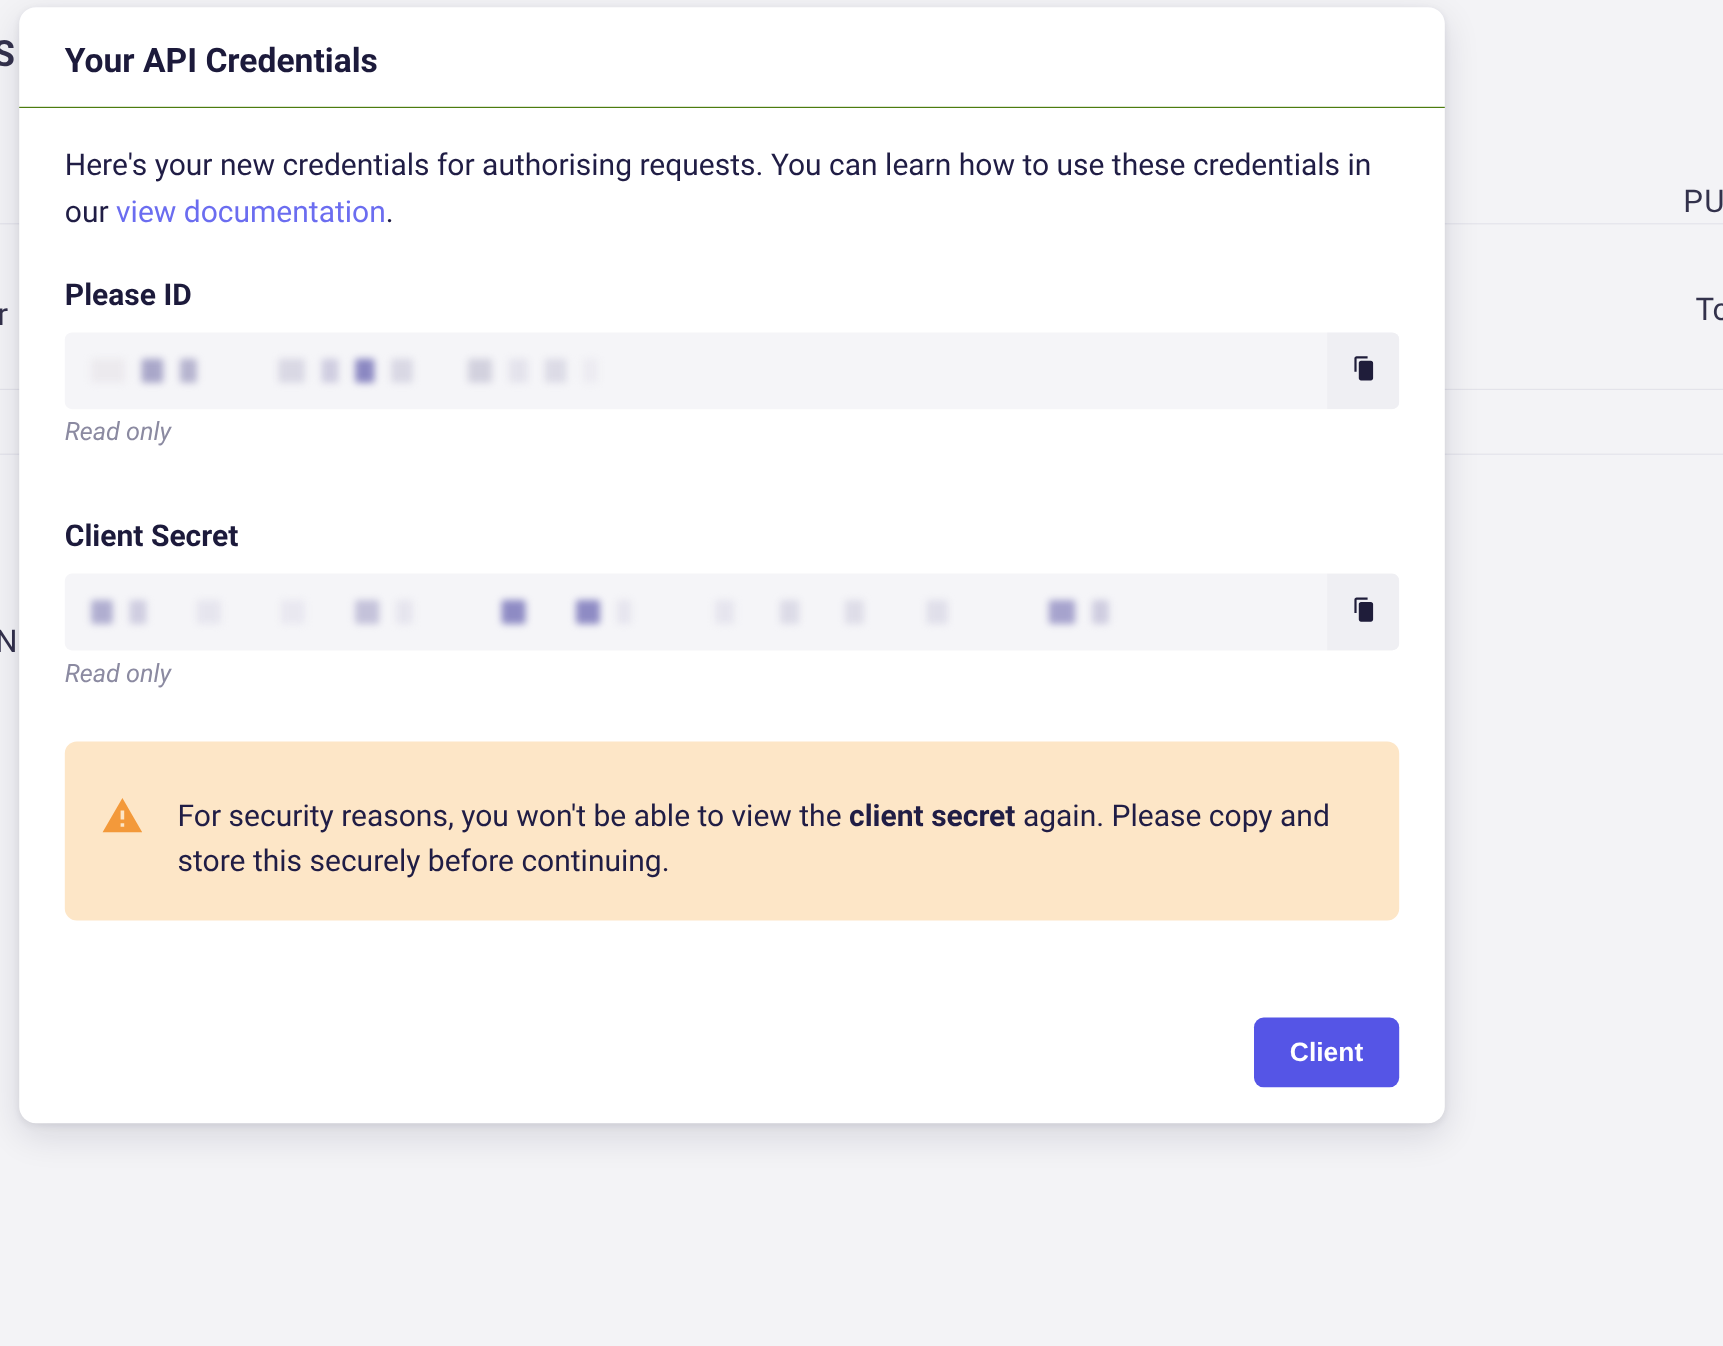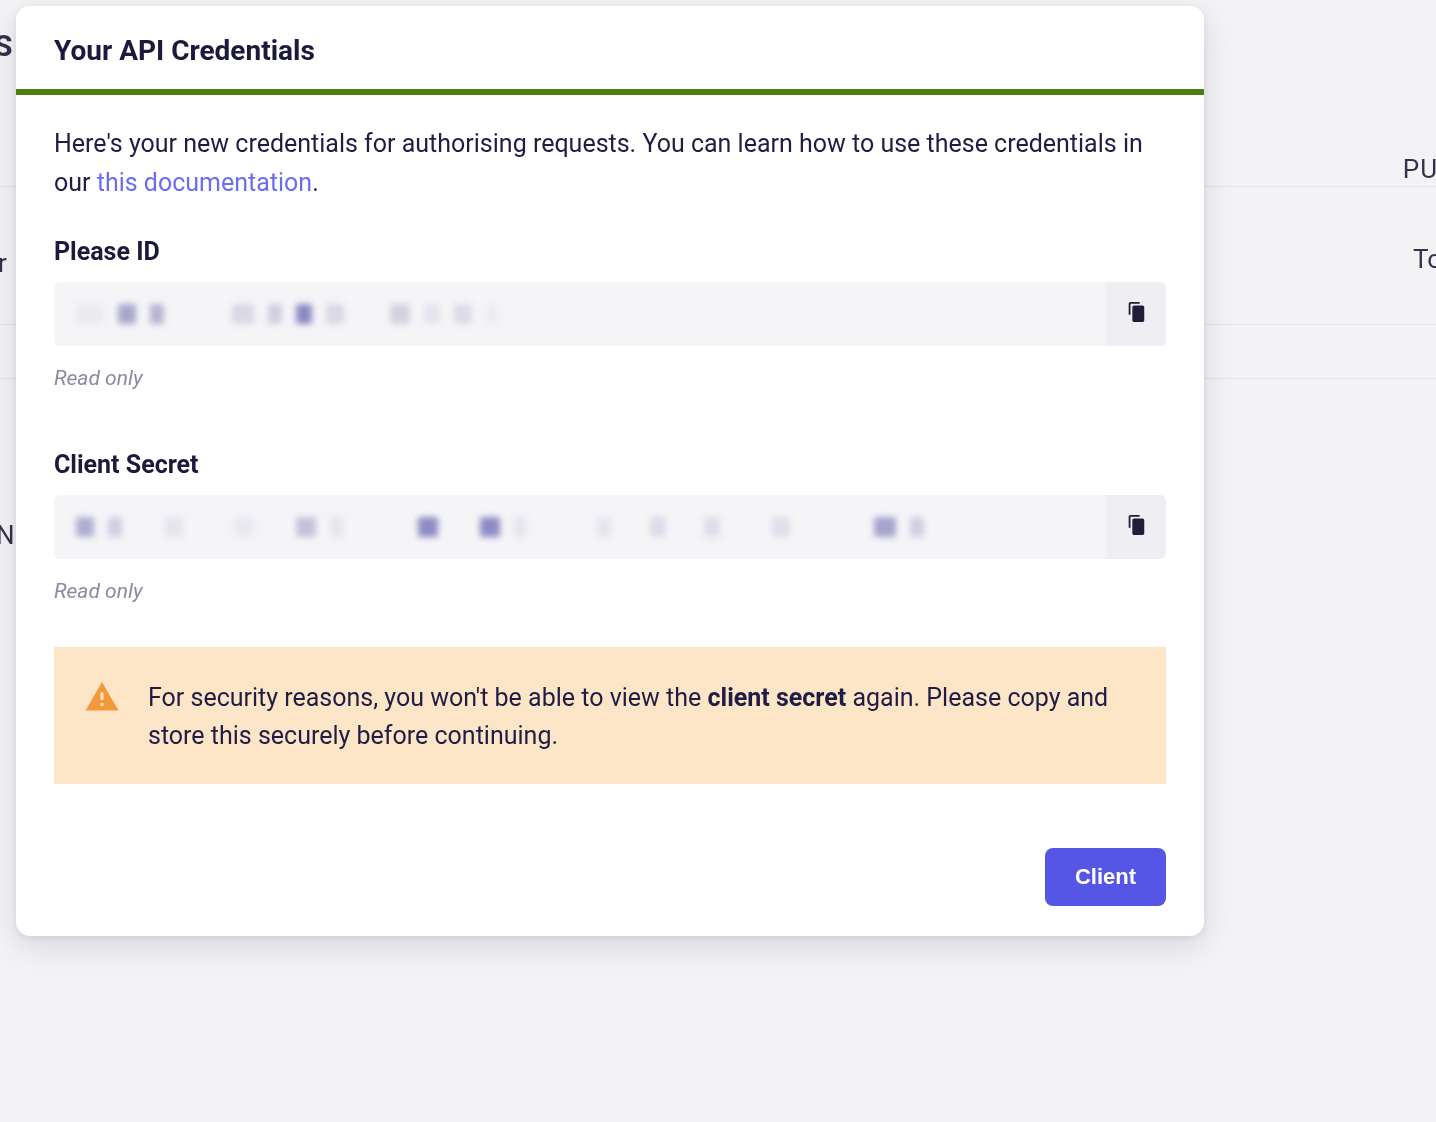--- a/index.html
+++ b/index.html
@@ -28,21 +28,21 @@
       width: 1188px;
       height: 930px;
       background: #ffffff;
       border-radius: 14px;
       box-shadow: 0 10px 30px rgba(20, 20, 50, 0.12), 0 2px 6px rgba(20, 20, 50, 0.08);
       display: flex;
       flex-direction: column;
     }
     .modal-header {
       padding: 28px 38px 22px 38px;
-      border-bottom: 6px solid #4d7c0f;
+      border-bottom: 1px solid #4d7c0f;
     }
     .modal-title {
       font-size: 28px;
       font-weight: 700;
       color: #1c1a3b;
     }
     .modal-body {
       padding: 30px 38px 10px 38px;
       flex: 1 1 auto;
       overflow: hidden;
@@ -91,29 +91,29 @@
       justify-content: center;
       cursor: pointer;
       border: none;
     }
     .copy-btn svg { width: 22px; height: 22px; }
 
     .readonly {
       font-size: 21px;
       font-style: italic;
       color: #8b8aa1;
-      margin-top: 20px;
+      margin-top: 8px;
     }
     .section-gap { height: 60px; }
 
     .alert {
       margin-top: 44px;
       background: #fde6c7;
-      border-radius: 0;
-      padding: 32px 34px 28px 30px;
+      border-radius: 10px;
+      padding: 44px 34px 28px 30px;
       display: flex;
       align-items: flex-start;
       gap: 28px;
     }
     .alert-icon svg { width: 36px; height: 36px; display:block; }
     .alert-text {
       font-size: 25px;
       line-height: 1.55;
       color: #201d45;
     }
@@ -147,21 +147,21 @@
 <div class="bg-hint bg-pu">PU</div>
 <div class="bg-hint bg-to">To</div>
 
 <div class="modal">
   <div class="modal-header">
     <div class="modal-title">Your API Credentials</div>
   </div>
 
   <div class="modal-body">
     <p class="intro">
-      <span>Here's your new credentials for authorising requests. You can learn how to use these credentials in our </span><a href="#">this documentation</a><span>.</span>
+      <span>Here's your new credentials for authorising requests. You can learn how to use these credentials in our </span><a href="#">view documentation</a><span>.</span>
     </p>
 
     <div class="field-label">Please ID</div>
     <div class="cred-box">
       <div class="cred-value" id="client-id-value">
           <span class="blur-chunk" style="width: 28px; background: rgb(236, 234, 238);"></span>
           <span class="blur-chunk" style="width: 18px; background: rgb(169, 167, 201);"></span>
           <span class="blur-chunk" style="width: 14px; background: rgb(182, 180, 207);"></span>
           <span class="blur-chunk" style="width: 40px; background: transparent;"></span>
           <span class="blur-chunk" style="width: 22px; background: rgb(217, 216, 228);"></span>

